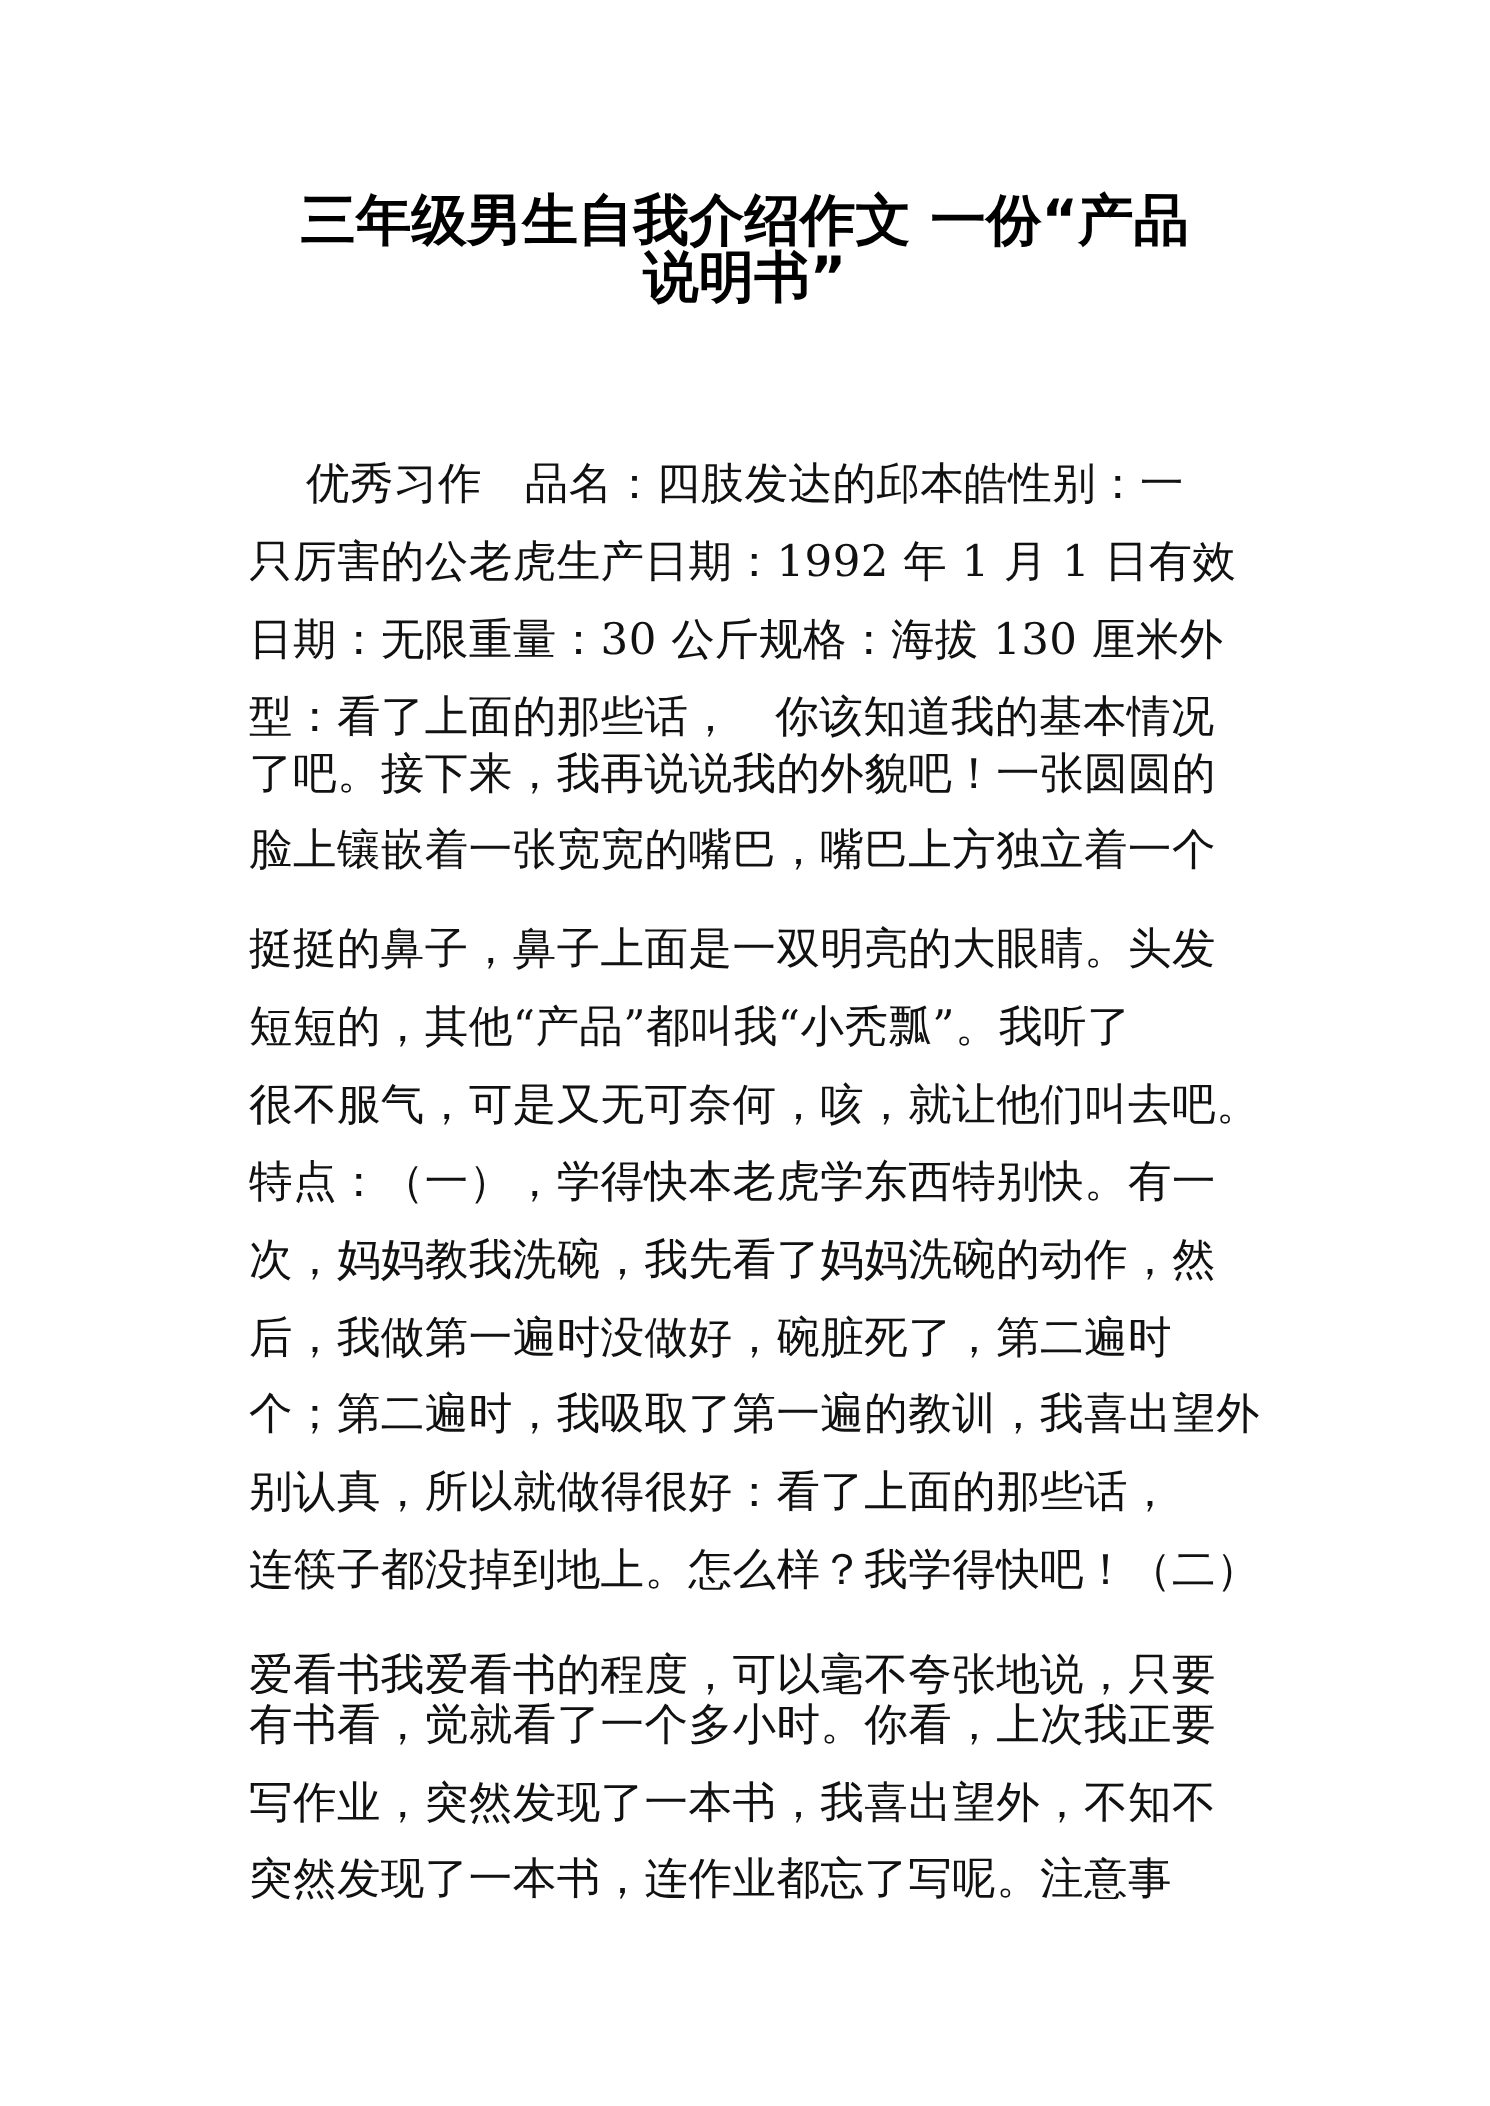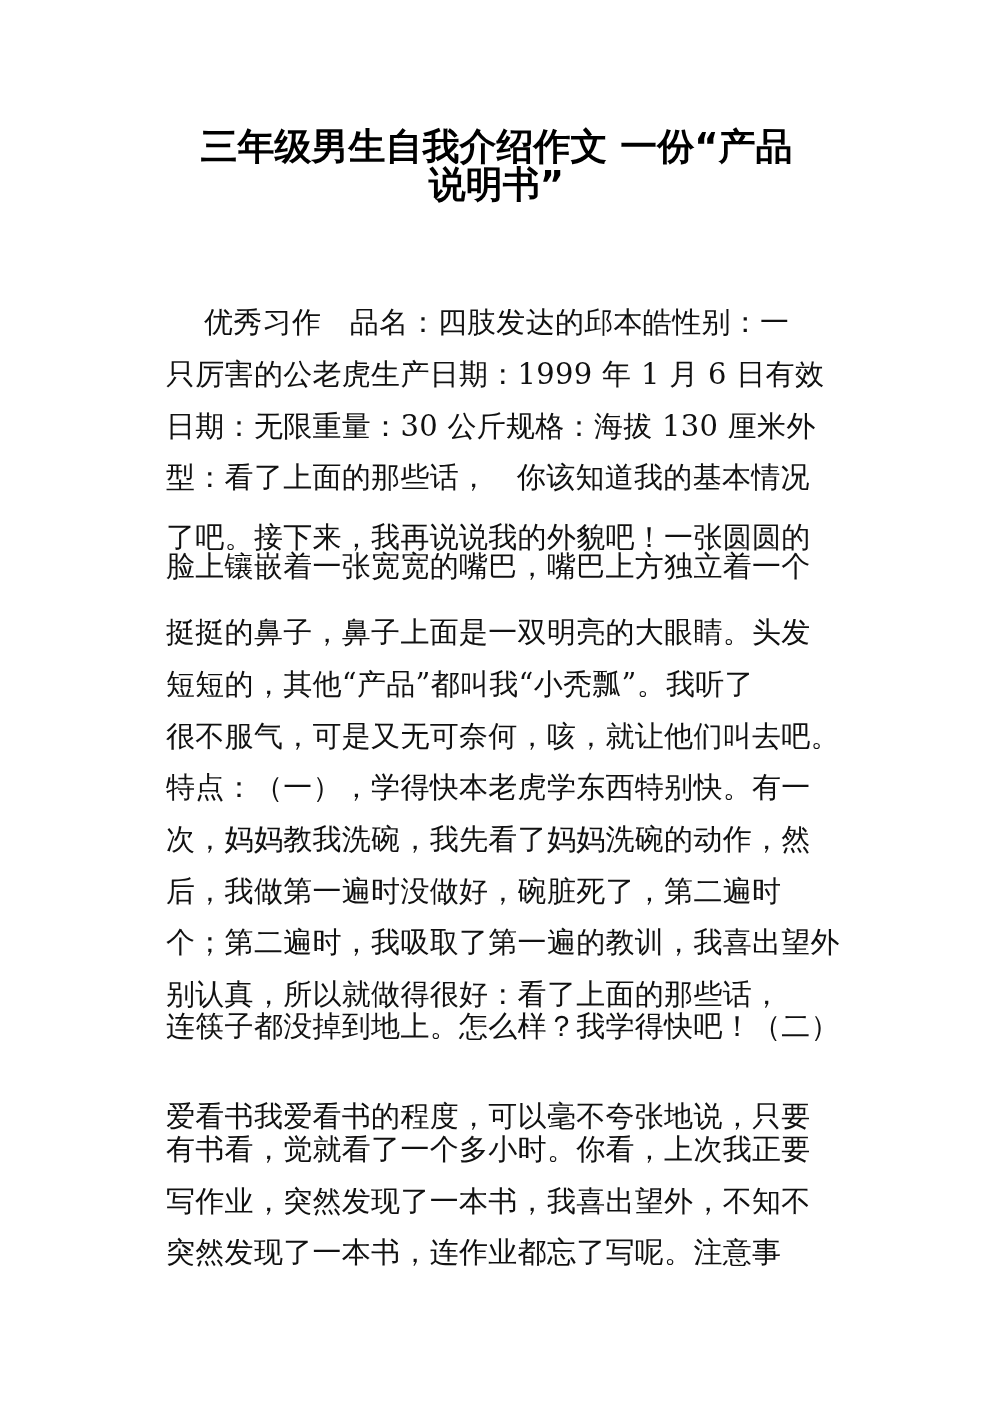--- a/index.html
+++ b/index.html
@@ -55,32 +55,32 @@
   </style>
 </head>
 <body>
 
 <div class="page">
   <div class="title title-line-1">三年级男生自我介绍作文 一份“产品</div>
   <div class="title title-line-2">说明书”</div>
 
   <div class="body-text">
     <div class="line" style="top:0px">    优秀习作   品名：四肢发达的邱本皓性别：一</div>
-    <div class="line" style="top:52px">只厉害的公老虎生产日期：1999 年 1 月 6 日有效</div>
+    <div class="line" style="top:52px">只厉害的公老虎生产日期：1992 年 1 月 1 日有效</div>
     <div class="line" style="top:104px">日期：无限重量：30 公斤规格：海拔 130 厘米外</div>
     <div class="line" style="top:155px">型：看了上面的那些话，   你该知道我的基本情况</div>
-    <div class="line" style="top:215px">了吧。接下来，我再说说我的外貌吧！一张圆圆的</div>
+    <div class="line" style="top:193px">了吧。接下来，我再说说我的外貌吧！一张圆圆的</div>
     <div class="line" style="top:244px">脸上镶嵌着一张宽宽的嘴巴，嘴巴上方独立着一个</div>
     <div class="line" style="top:310px">挺挺的鼻子，鼻子上面是一双明亮的大眼睛。头发</div>
     <div class="line" style="top:362px">短短的，其他“产品”都叫我“小秃瓢”。我听了</div>
     <div class="line" style="top:414px">很不服气，可是又无可奈何，咳，就让他们叫去吧。</div>
     <div class="line" style="top:465px">特点：（一），学得快本老虎学东西特别快。有一</div>
     <div class="line" style="top:517px">次，妈妈教我洗碗，我先看了妈妈洗碗的动作，然</div>
     <div class="line" style="top:569px">后，我做第一遍时没做好，碗脏死了，第二遍时</div>
     <div class="line" style="top:620px">个；第二遍时，我吸取了第一遍的教训，我喜出望外</div>
     <div class="line" style="top:672px">别认真，所以就做得很好：看了上面的那些话，</div>
-    <div class="line" style="top:704px">连筷子都没掉到地上。怎么样？我学得快吧！（二）</div>
+    <div class="line" style="top:724px">连筷子都没掉到地上。怎么样？我学得快吧！（二）</div>
     <div class="line" style="top:794px">爱看书我爱看书的程度，可以毫不夸张地说，只要</div>
     <div class="line" style="top:827px">有书看，觉就看了一个多小时。你看，上次我正要</div>
     <div class="line" style="top:879px">写作业，突然发现了一本书，我喜出望外，不知不</div>
     <div class="line" style="top:930px">突然发现了一本书，连作业都忘了写呢。注意事</div>
   </div>
 </div>
 
 </body></html>

